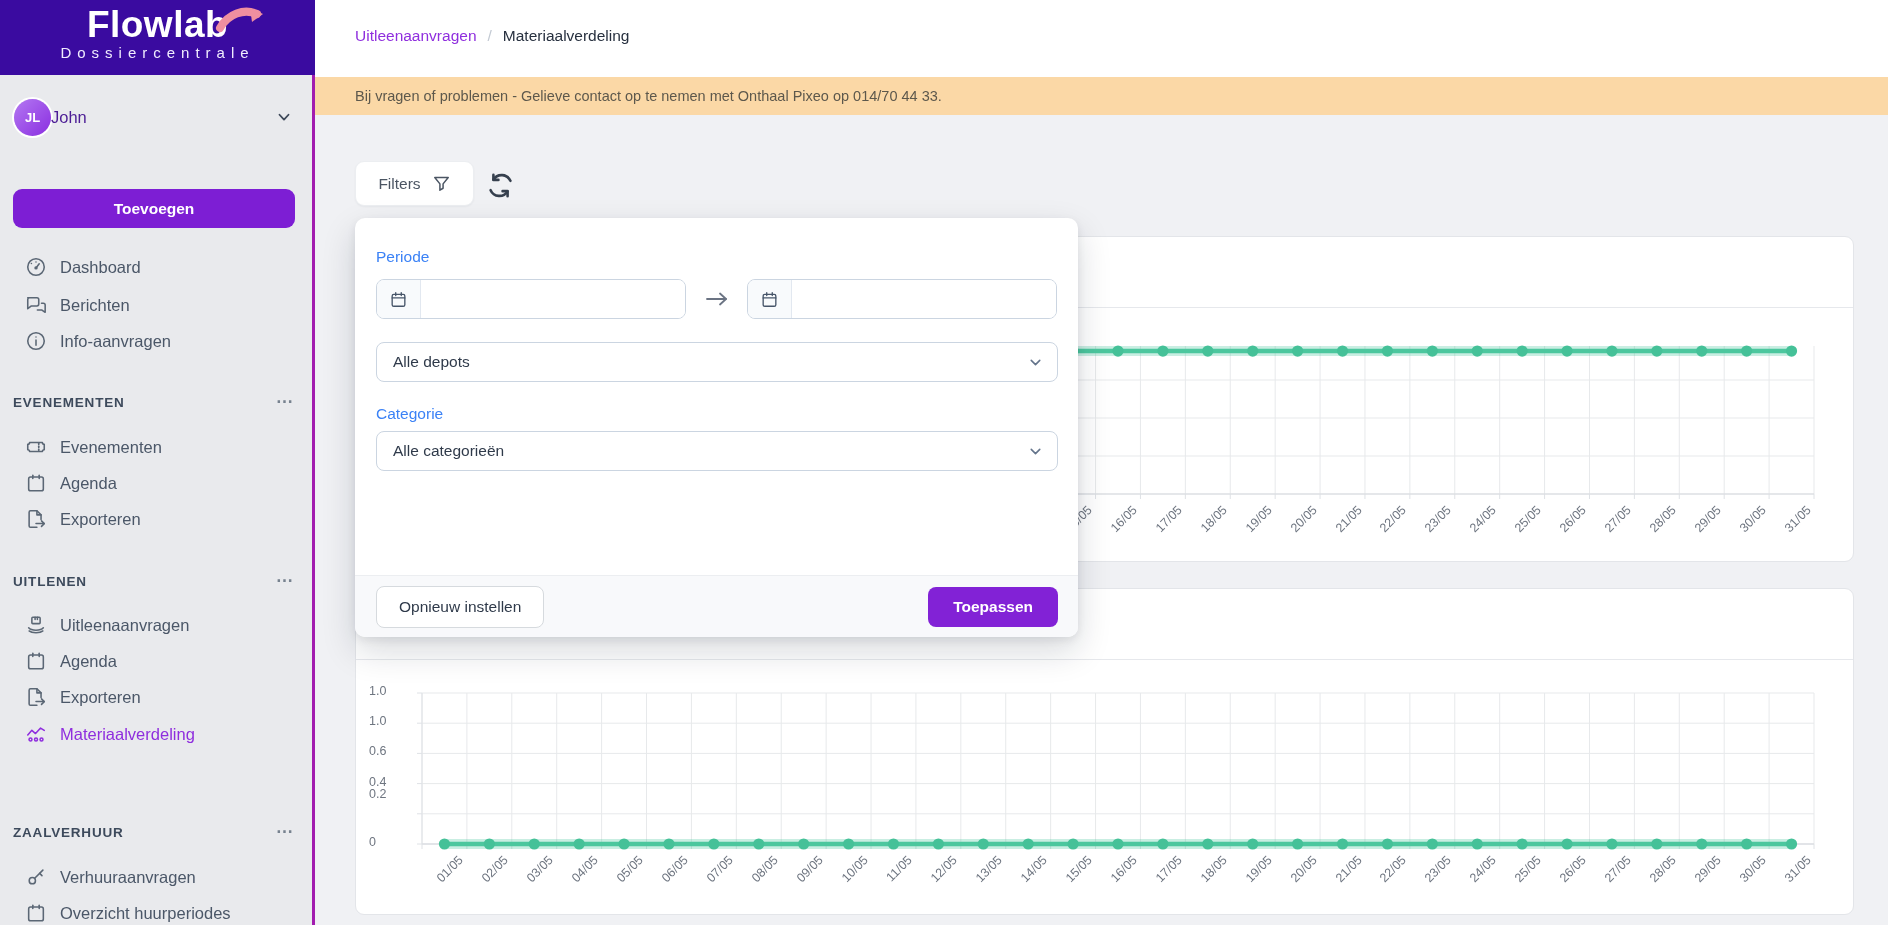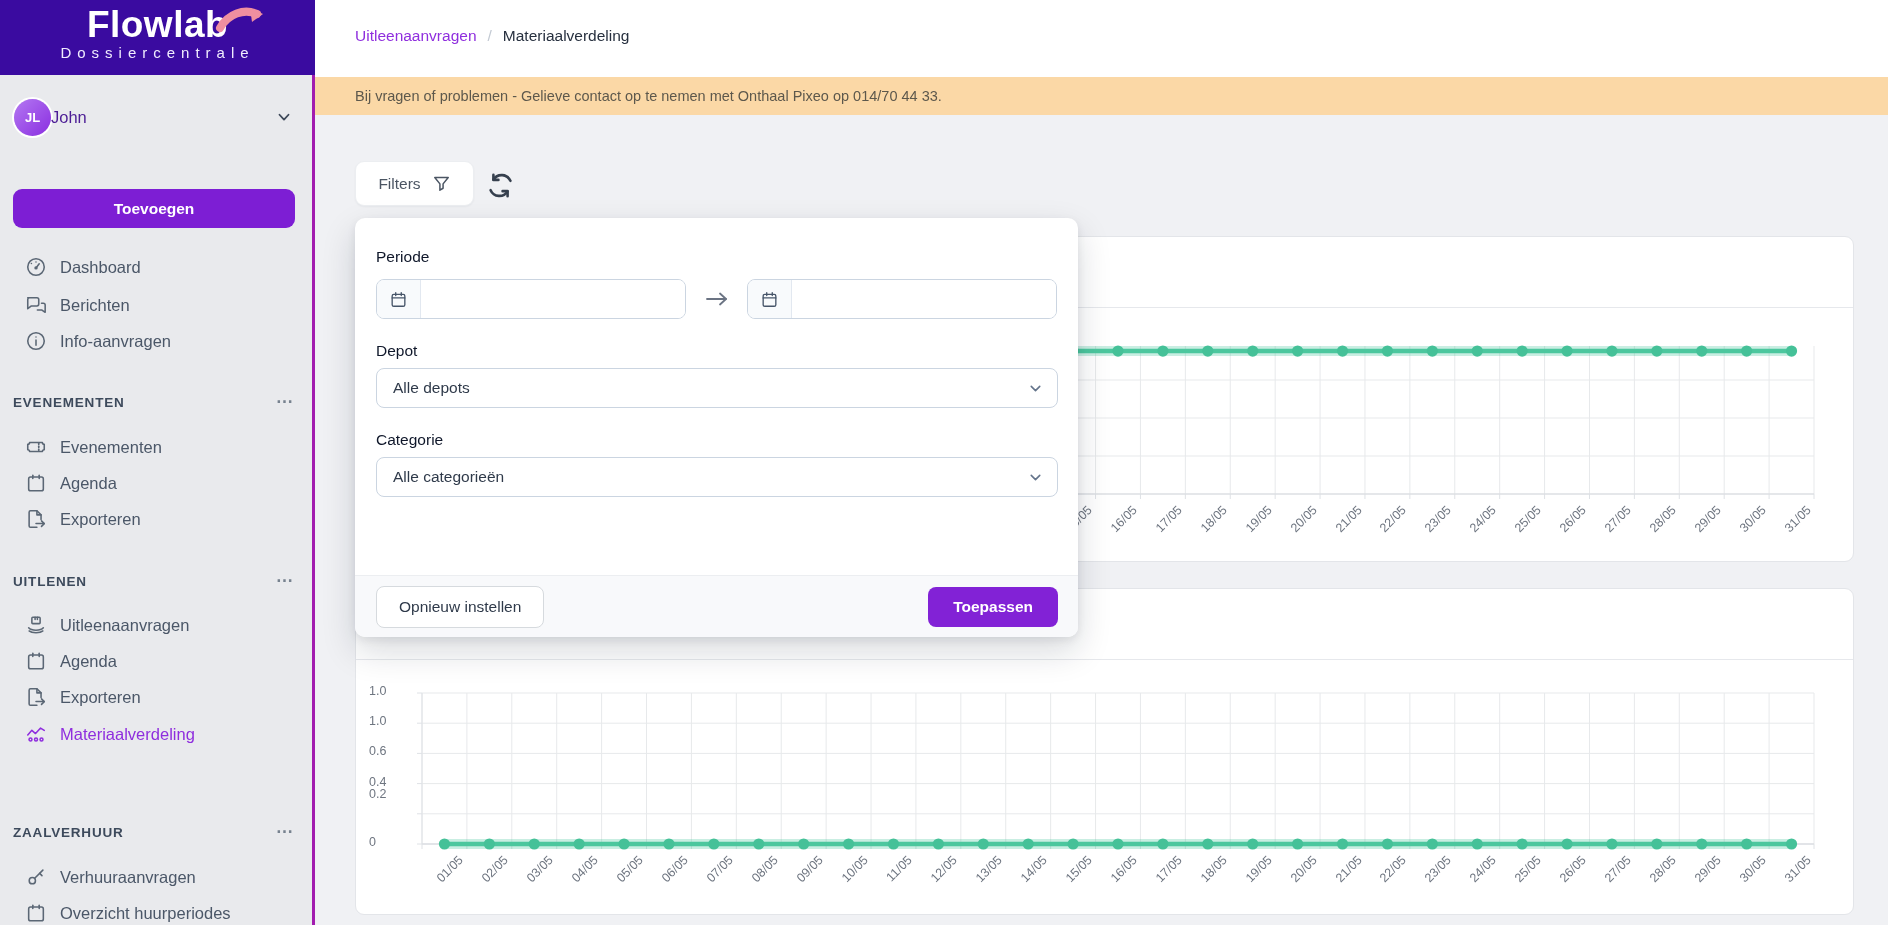--- a/index.html
+++ b/index.html
@@ -40,21 +40,21 @@
   .card-header { height:71px; border-bottom:1px solid #e6e8ec; }
   #card-top { top:236px; height:326px; }
   #card-bottom { top:588px; height:327px; }
   .x-label { position:absolute; width:64px; text-align:right; font-size:12.5px; color:#6e7580; transform:rotate(-45deg); transform-origin:100% 0; pointer-events:none; }
   .y-label { position:absolute; width:40px; font-size:12.5px; color:#6e7580; pointer-events:none; }
   .chart-svg { position:absolute; left:0; top:0; pointer-events:none; }
 
   
   .popup { position:absolute; left:355px; top:218px; width:723px; height:419px; background:#ffffff; border-radius:10px; box-shadow:0 14px 34px rgba(15,23,42,.16), 0 3px 8px rgba(15,23,42,.08); z-index:50; }
   .popup-body { padding:30px 21px 0 21px; }
-  .f-label { font-size:15.5px; color:#0f172a; margin-bottom:13px; }
+  .f-label { font-size:15.5px; color:#3b82f6; margin-bottom:13px; }
   .date-row { display:flex; align-items:center; margin-bottom:23px; }
   .date-group { display:flex; width:310px; height:40px; border:1px solid #cbd5e1; border-radius:8px; overflow:hidden; background:#fff; }
   .date-ic { width:44px; background:#f8fafc; border-right:1px solid #e2e8f0; display:flex; align-items:center; justify-content:center; flex:none; }
   .date-input { flex:1; border:none; outline:none; font-size:15px; padding:0 12px; font-family:inherit; color:#334155; }
   .date-arrow { width:62px; display:flex; align-items:center; justify-content:center; }
   .select { position:relative; width:682px; height:40px; border:1px solid #cbd5e1; border-radius:8px; display:flex; align-items:center; padding:0 40px 0 16px; font-size:15.5px; color:#2f3a4a; cursor:pointer; margin-bottom:23px; background:#fff; }
   .select .chev { position:absolute; right:13px; top:11px; }
   .popup-footer { position:absolute; left:0; bottom:0; width:723px; height:62px; background:#f8f9fb; border-top:1px solid #eceef1; border-radius:0 0 10px 10px; display:flex; align-items:center; justify-content:space-between; padding:0 20px 0 21px; }
   .btn-reset { height:42px; padding:0 22px; background:#fff; border:1px solid #d6dade; border-radius:8px; font-size:15.5px; color:#2f3a4a; font-family:inherit; cursor:pointer; }
   .btn-apply { height:40px; padding:0 25px; background:#8222d6; border:none; border-radius:8px; font-size:15.5px; font-weight:600; color:#fff; font-family:inherit; cursor:pointer; }
@@ -579,21 +579,20 @@
                 <rect x="4" y="5.5" width="16" height="15" rx="2"></rect>
                 <line x1="8.5" y1="3.5" x2="8.5" y2="7"></line>
                 <line x1="15.5" y1="3.5" x2="15.5" y2="7"></line>
                 <line x1="4" y1="10" x2="20" y2="10"></line>
               </svg>
             </span>
           <input class="date-input" type="text" value="" style="">
         </div>
       </div>
 
-      <div class="f-label" style="margin-bottom:8px">Depot</div>
       <div class="select">
         <span>Alle depots</span>
         <span class="chev"><svg width="17" height="17" viewBox="0 0 24 24" fill="none" stroke="#64748b" stroke-width="2.2" stroke-linecap="round" stroke-linejoin="round">
               <polyline points="6,9 12,15 18,9"></polyline>
             </svg></span>
       </div>
 
       <div class="f-label" style="margin-bottom:8px">Categorie</div>
       <div class="select">
         <span>Alle categorieën</span>

